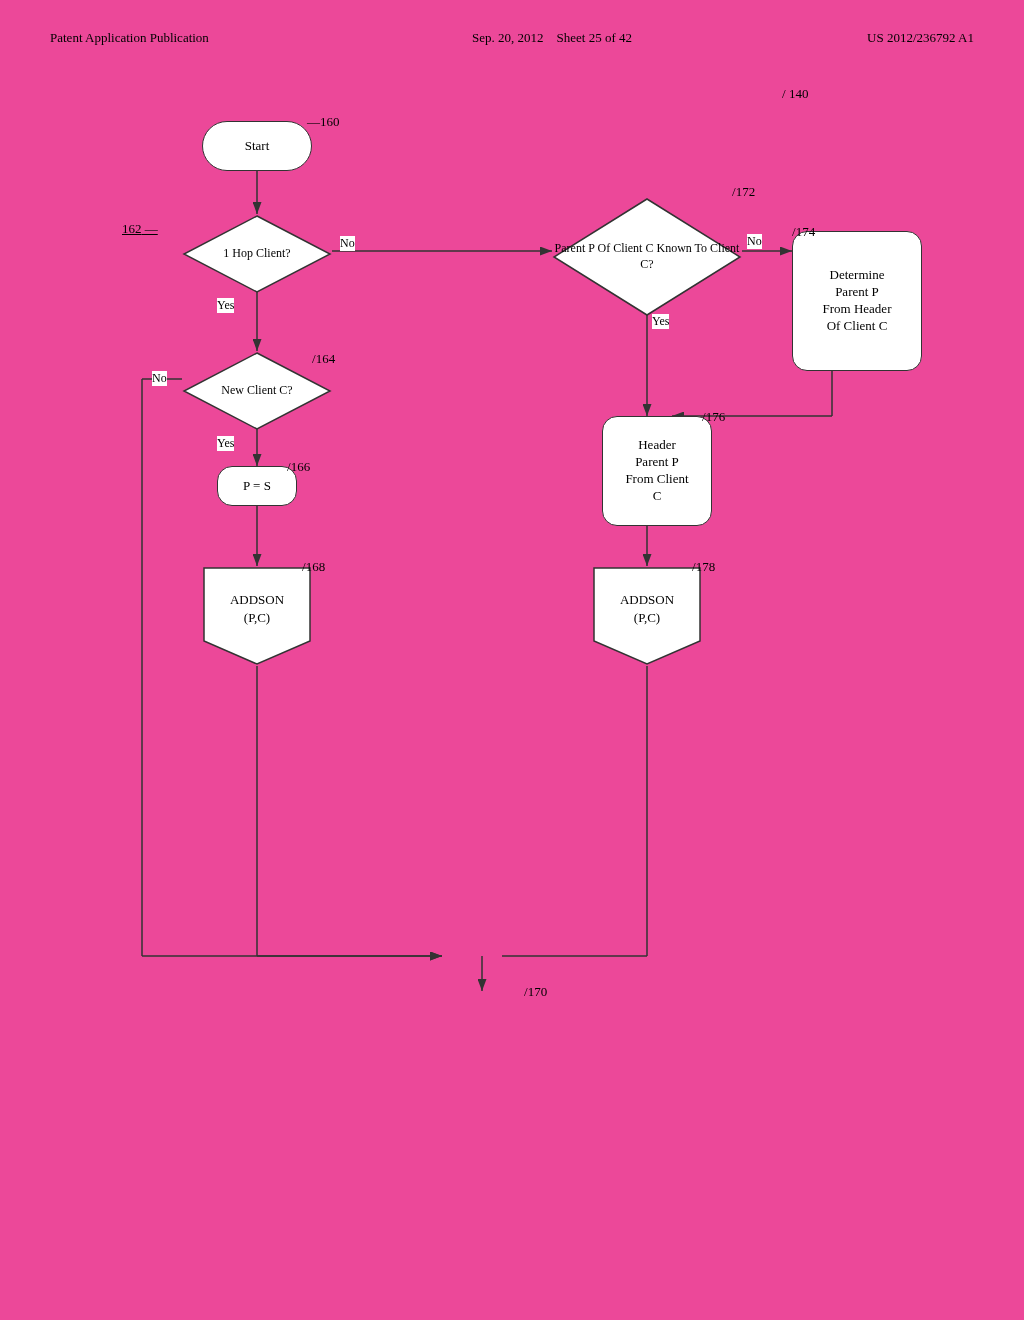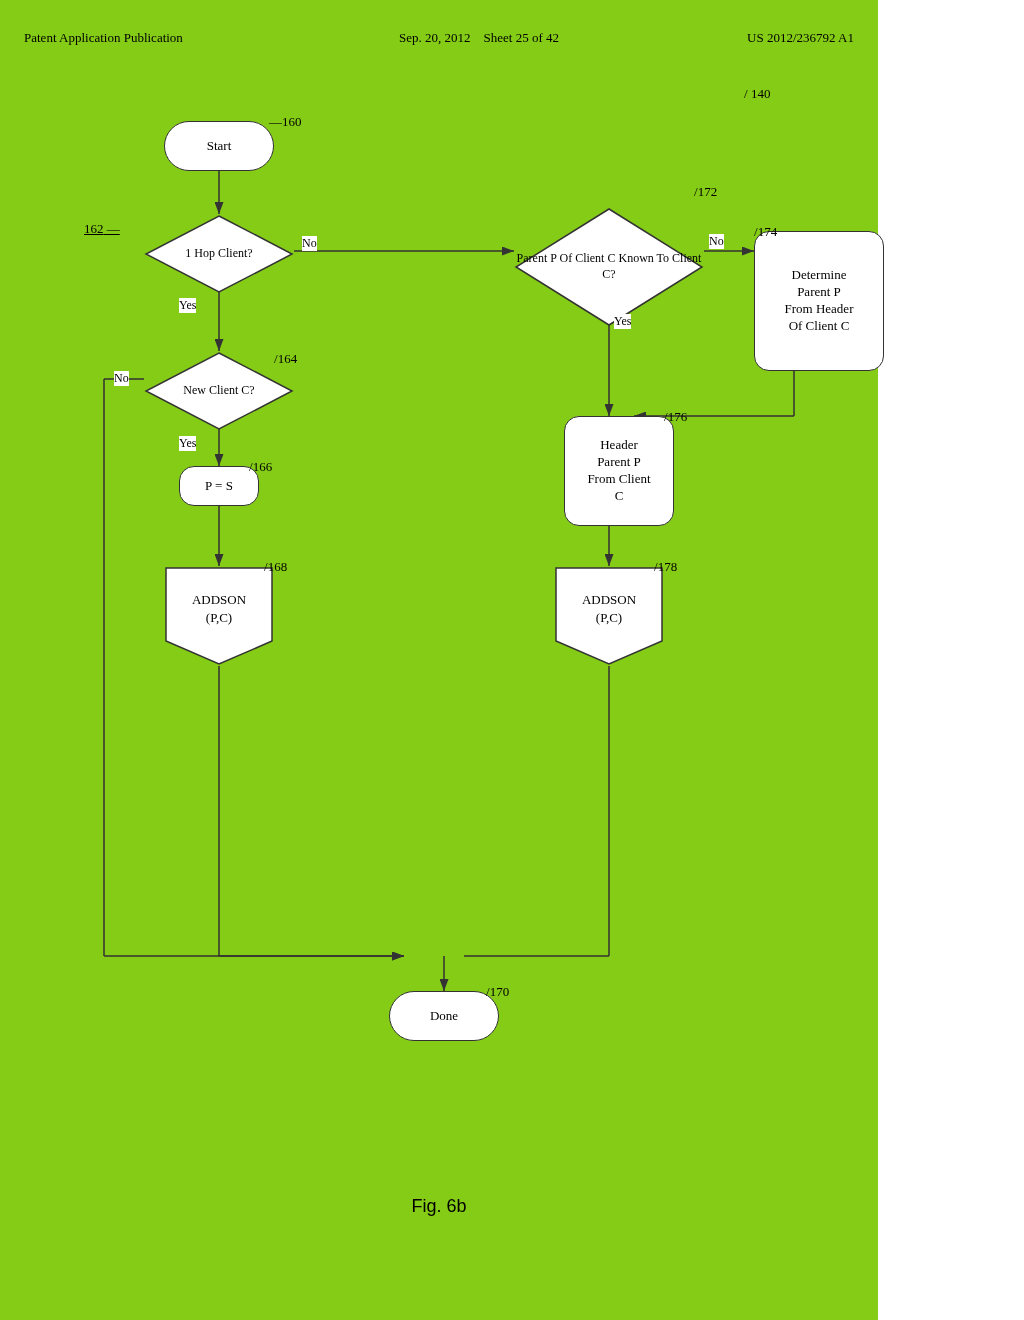--- a/index.html
+++ b/index.html
@@ -5,25 +5,25 @@
     * { box-sizing: border-box; margin: 0; padding: 0; }
     body {
       background: #fff;
       font-family: 'Times New Roman', Times, serif;
       width: 1024px;
       min-height: 1320px;
       position: relative;
       overflow-x: hidden;
     }
     .page {
-      width: 878px;
+      width: 1024px;
       min-height: 1320px;
-      background: #84cc16;
-      position: relative;
-      padding: 30px 24px;
+      background: #ec4899;
+      position: relative;
+      padding: 30px 50px;
     }
     .header {
       display: flex;
       justify-content: space-between;
       align-items: flex-start;
       margin-bottom: 30px;
       font-size: 13px;
     }
     .header-left { font-weight: normal; }
     .header-center { text-align: center; margin-left: 28px; }
@@ -202,21 +202,21 @@
     </div>
 
     <div class="label" style="top:160px; left:278px;">
       <span>No</span>
     </div>
 
     <div class="label" style="top:222px; left:155px;">
       <span>Yes</span>
     </div>
 
-    <div class="diamond-container" style="left:490px; top:131px; width:190px; height:120px;">
+    <div class="diamond-container" style="left:490px; top:121px; width:190px; height:120px;">
       <div class="diamond">
         <svg viewBox="0 0 190 120" xmlns="http://www.w3.org/2000/svg">
           <polygon points="95,2 188,60 95,118 2,60" fill="white" stroke="#333" stroke-width="1.5"></polygon>
         </svg>
         <div class="diamond-text">Parent P Of
 Client C Known
 To Client C?</div>
       </div>
     </div>
     <div class="ref-label" style="top:108px; left:670px;">
@@ -293,25 +293,19 @@
       <svg viewBox="0 0 110 100" xmlns="http://www.w3.org/2000/svg" width="110" height="100">
         <polygon points="2,2 108,2 108,75 55,98 2,75" fill="white" stroke="#333" stroke-width="1.5"></polygon>
         <text x="55" y="38" text-anchor="middle" font-family="Times New Roman" font-size="13">ADDSON</text>
         <text x="55" y="56" text-anchor="middle" font-family="Times New Roman" font-size="13">(P,C)</text>
       </svg>
     </div>
     <div class="ref-label" style="top:483px; left:630px;">
       /<span>178</span>
     </div>
 
-    <div class="shape rounded-rect" style="left:365px; top:915px; width:110px; height:50px;">
-      <span>Done</span>
-    </div>
     <div class="ref-label" style="top:908px; left:462px;">
       /<span>170</span>
     </div>
 
   </div>
 
-  <div class="caption">
-    <span>Fig. 6b</span>
-  </div>
 </div>
 
 </body></html>

